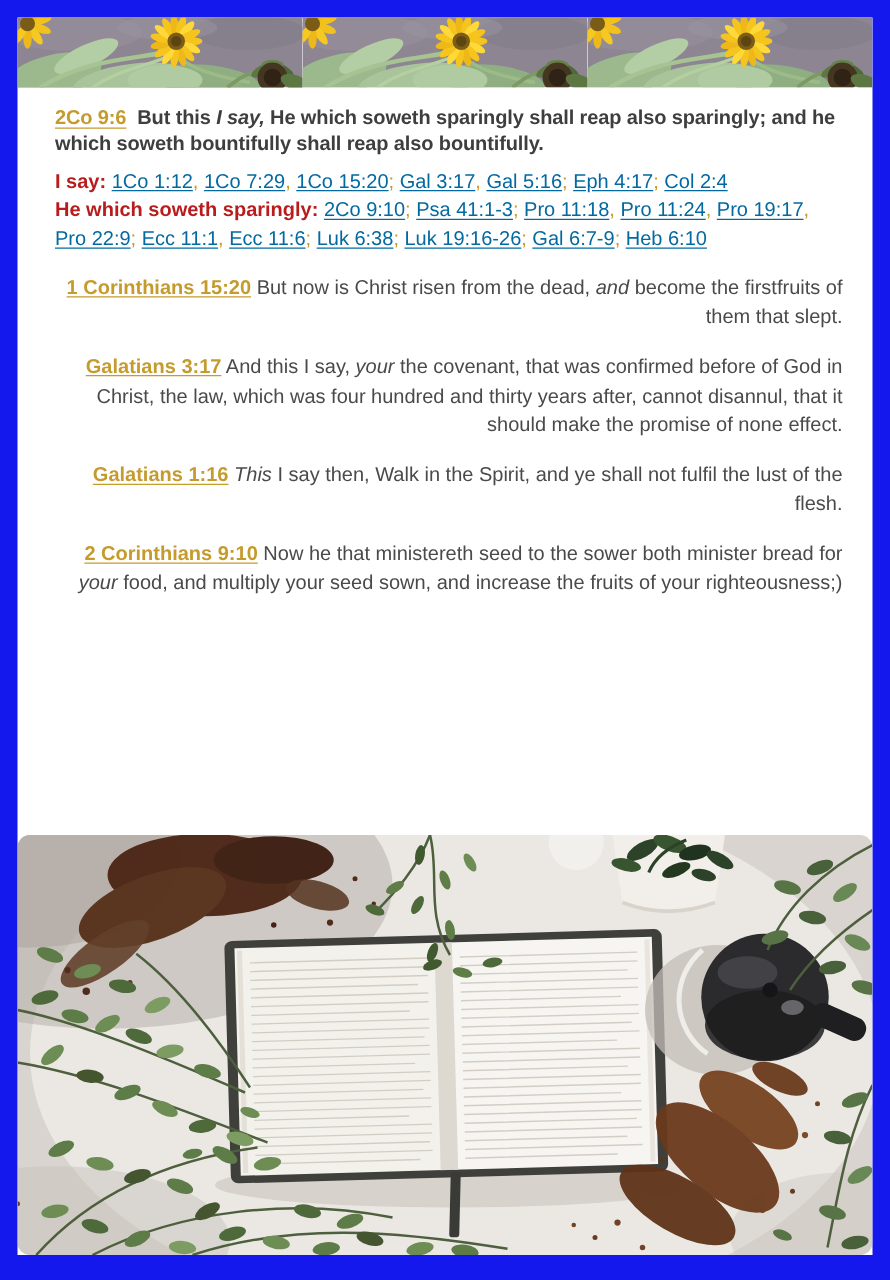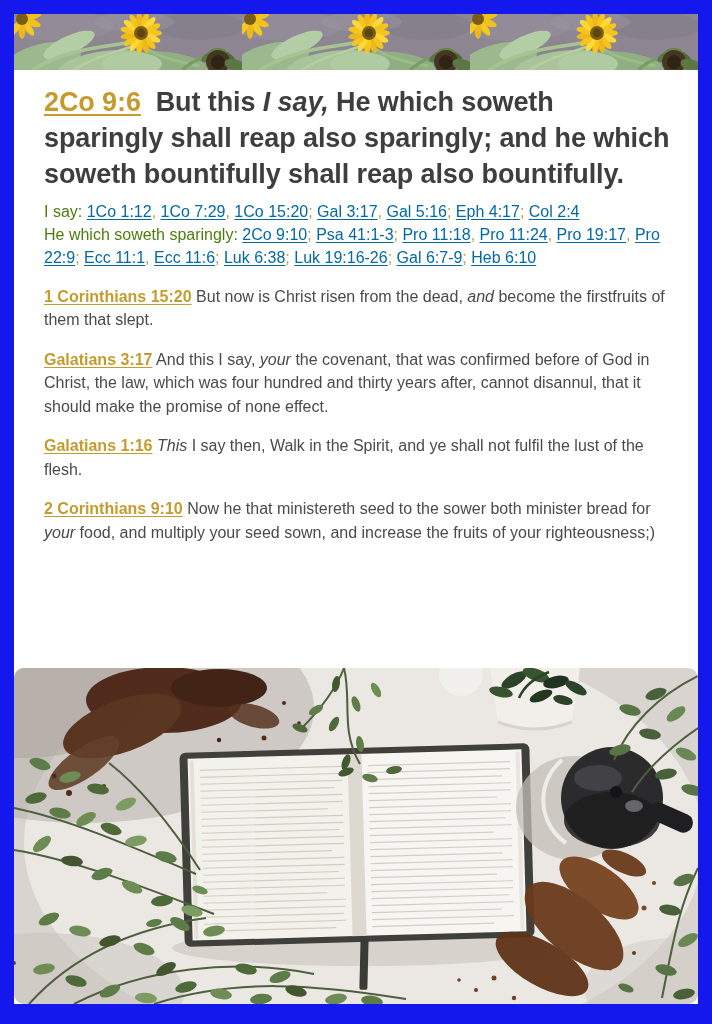--- a/index.html
+++ b/index.html
@@ -14,35 +14,35 @@
     padding:14px 14px 20px 14px;
   }
   .content{
     width:684px;height:990px;background:#ffffff;
     display:flex;flex-direction:column;overflow:hidden;
   }
   .banner{display:flex;height:56px;flex:0 0 auto;}
   .banner svg{display:block;}
   .text-wrap{padding:6px 24px 0 30px;flex:0 0 auto;}
   .title{
-    font-size:27px;font-weight:700;color:#3e3e3e;
+    font-size:16px;font-weight:700;color:#3e3e3e;
     line-height:1.34;margin:8px 0 7px 0;letter-spacing:-0.1px;
   }
   .title a.ref{
     color:#c59b2d;text-decoration:underline;text-underline-offset:3px;
   }
   .title em{font-style:italic;}
   .xrefs{font-size:16px;line-height:1.44;}
   .xref-line{margin:0;}
-  .xref-label{color:#4d7c0f;font-weight:400;}
+  .xref-label{color:#b91c1c;font-weight:700;}
   .xref-link{color:#0369a1;text-decoration:underline;text-underline-offset:2px;}
   .xref-sep{color:#c59b2d;text-decoration:none;}
   .passages{margin-top:6px;}
   .passage{
-    font-size:16px;line-height:1.47;color:#4a4a4a;margin:16px 0 0 0;
+    font-size:16px;line-height:1.47;color:#4a4a4a;margin:16px 0 0 0;text-align:right;
   }
   .passage-ref{
     color:#c59b2d;font-weight:700;text-decoration:underline;text-underline-offset:2px;
   }
   .passage em{font-style:italic;}
   .photo-wrap{
     margin-top:auto;flex:0 0 auto;height:336px;width:684px;
     border-radius:10px;overflow:hidden;
   }
   a{cursor:pointer;}

